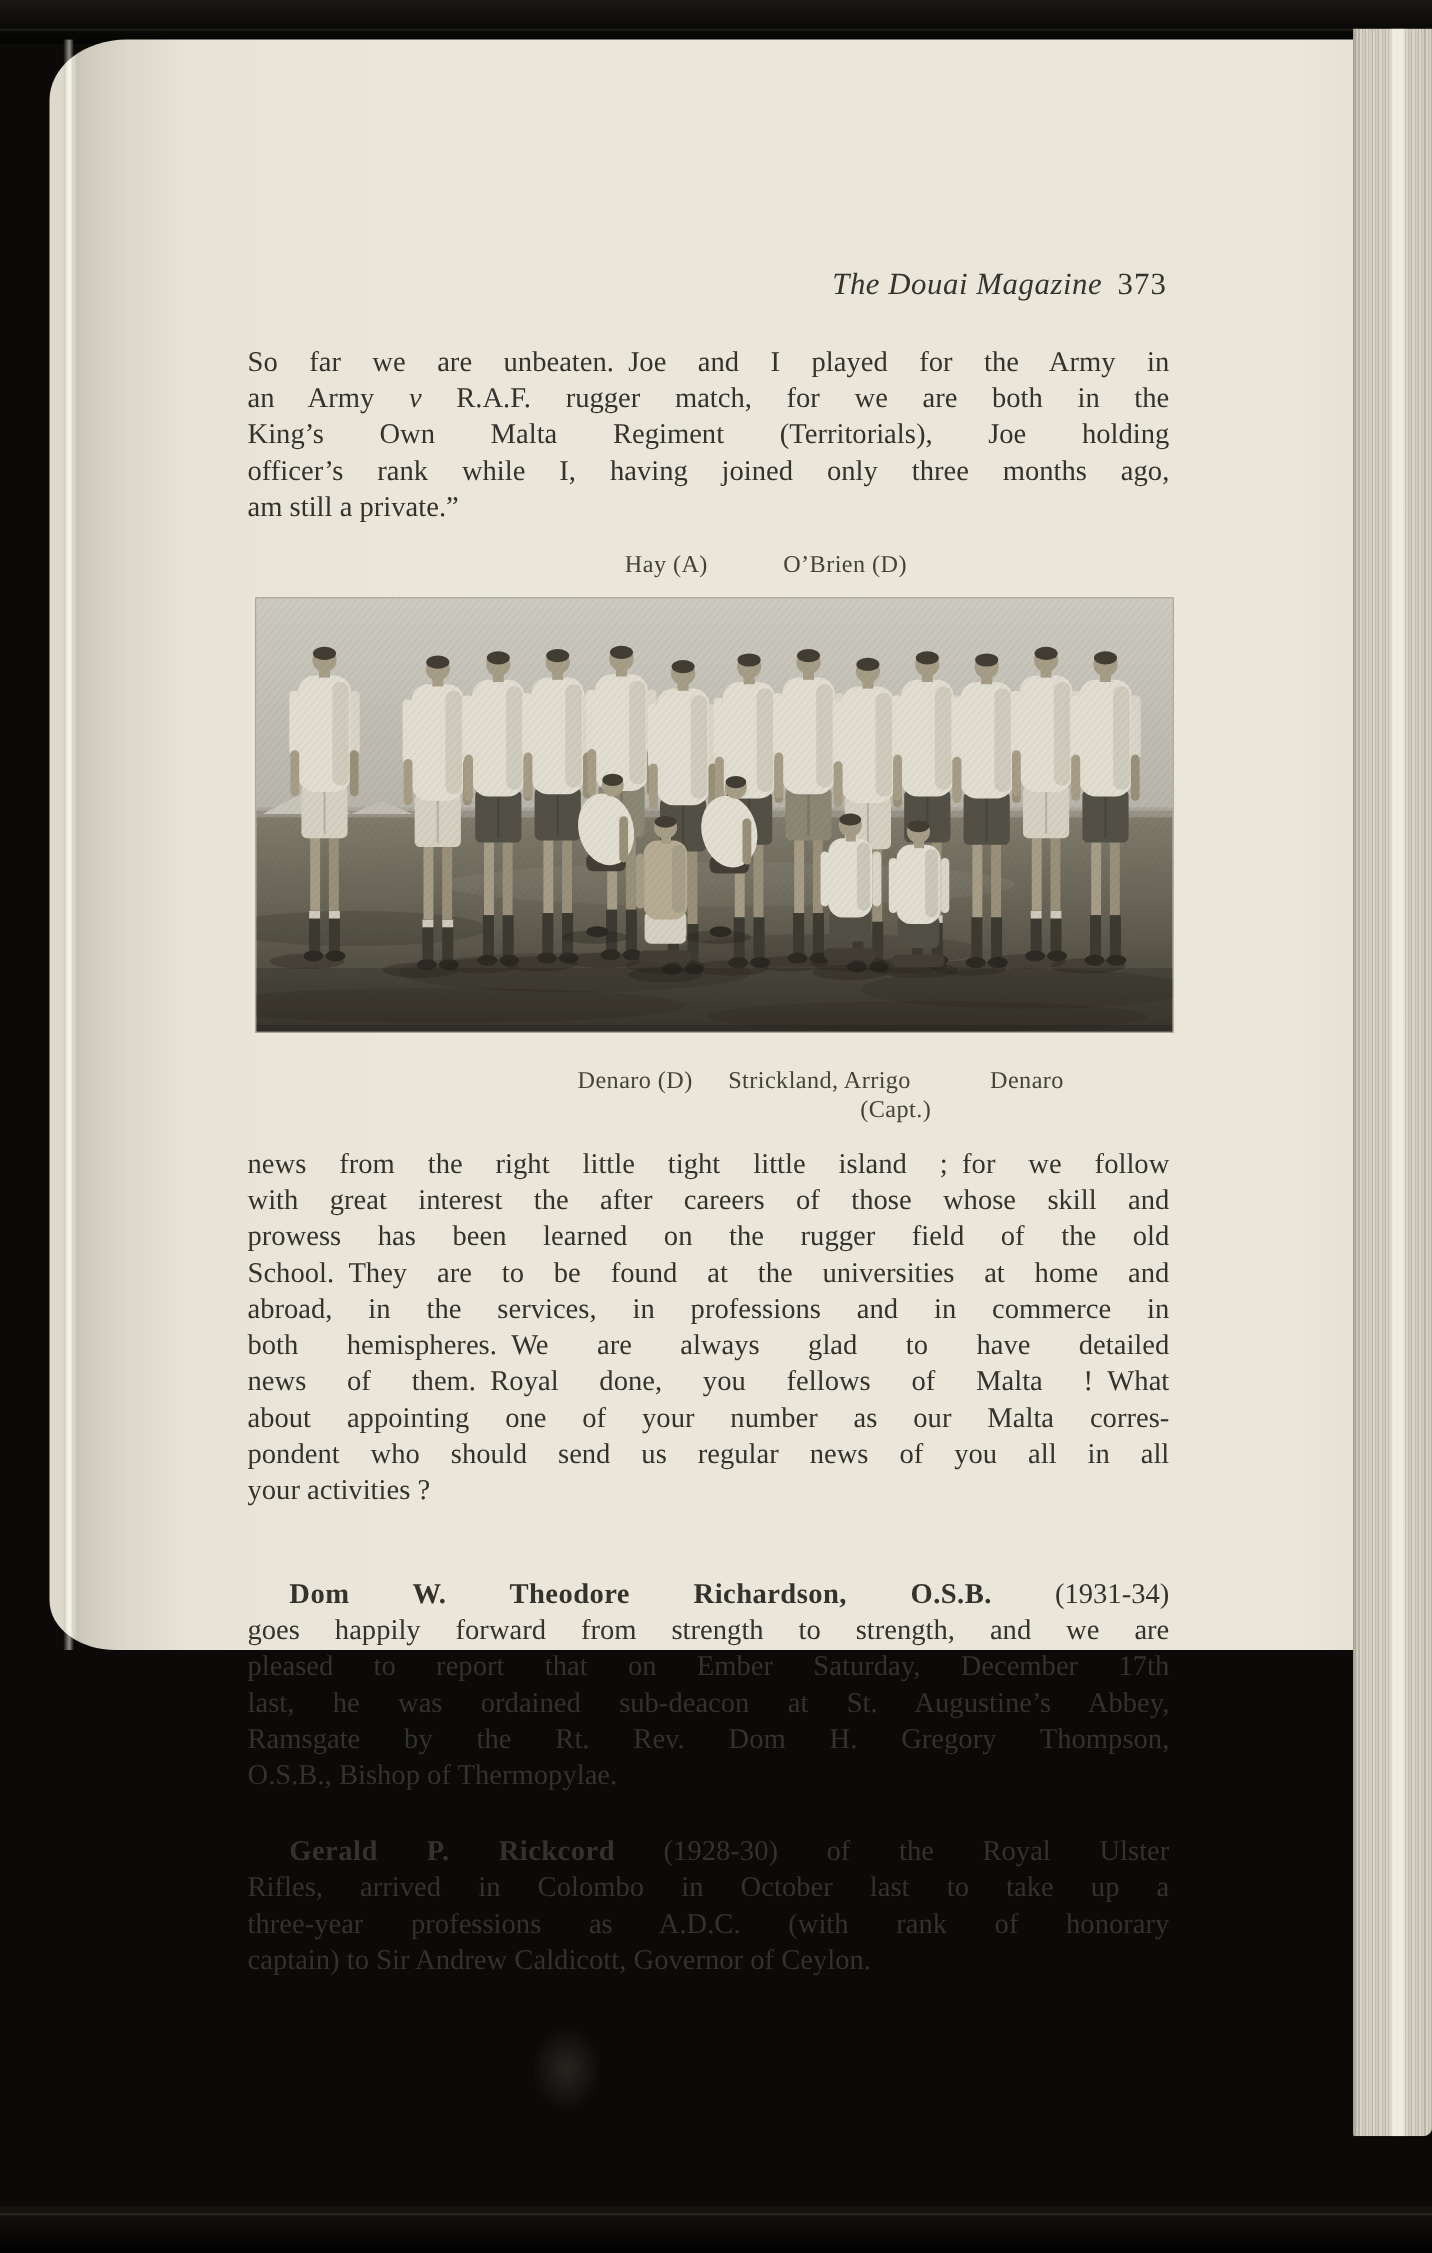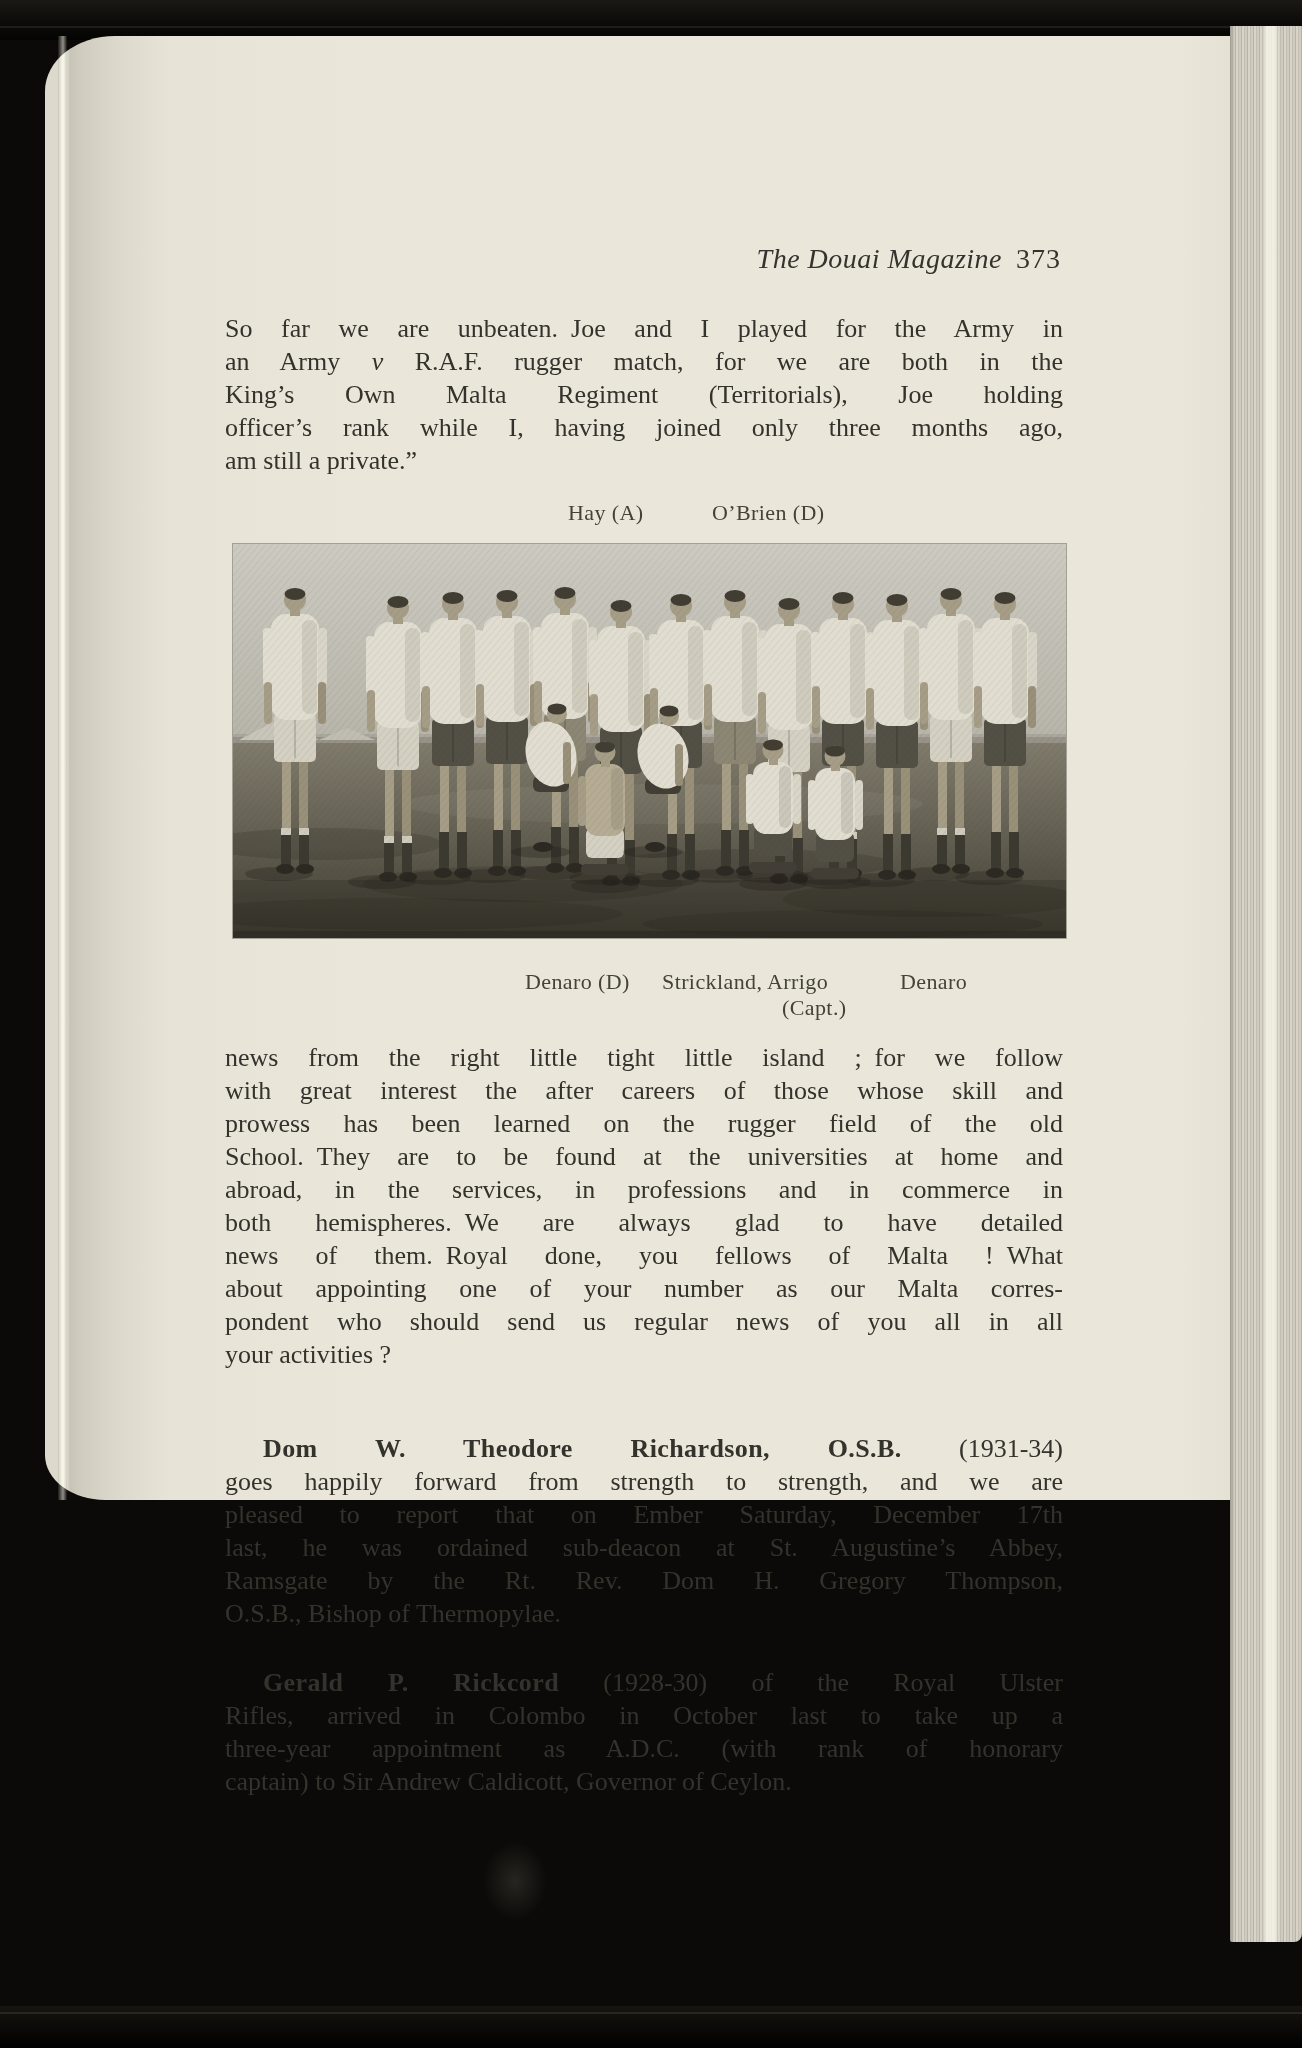--- a/index.html
+++ b/index.html
@@ -504,21 +504,21 @@
       <div class="tline indent"><b>Dom W. Theodore Richardson, O.S.B.</b> (1931-34)</div>
       <div class="tline">goes happily forward from strength to strength, and we are</div>
       <div class="tline">pleased to report that on Ember Saturday, December 17th</div>
       <div class="tline">last, he was ordained sub-deacon at St. Augustine’s Abbey,</div>
       <div class="tline">Ramsgate by the Rt. Rev. Dom H. Gregory Thompson,</div>
       <div class="tline last">O.S.B., Bishop of Thermopylae.</div>
     </div>
   <div class="para p4">
       <div class="tline indent"><b>Gerald P. Rickcord</b> (1928-30) of the Royal Ulster</div>
       <div class="tline">Rifles, arrived in Colombo in October last to take up a</div>
-      <div class="tline">three-year appointment as A.D.C. (with rank of honorary</div>
+      <div class="tline">three-year professions as A.D.C. (with rank of honorary</div>
       <div class="tline last">captain) to Sir Andrew Caldicott, Governor of Ceylon.</div>
     </div>
 
   <div class="smudge"></div>
 </div>
 
 <div class="stack"></div>
 <div class="band-bottom"></div>
 
 </body></html>

